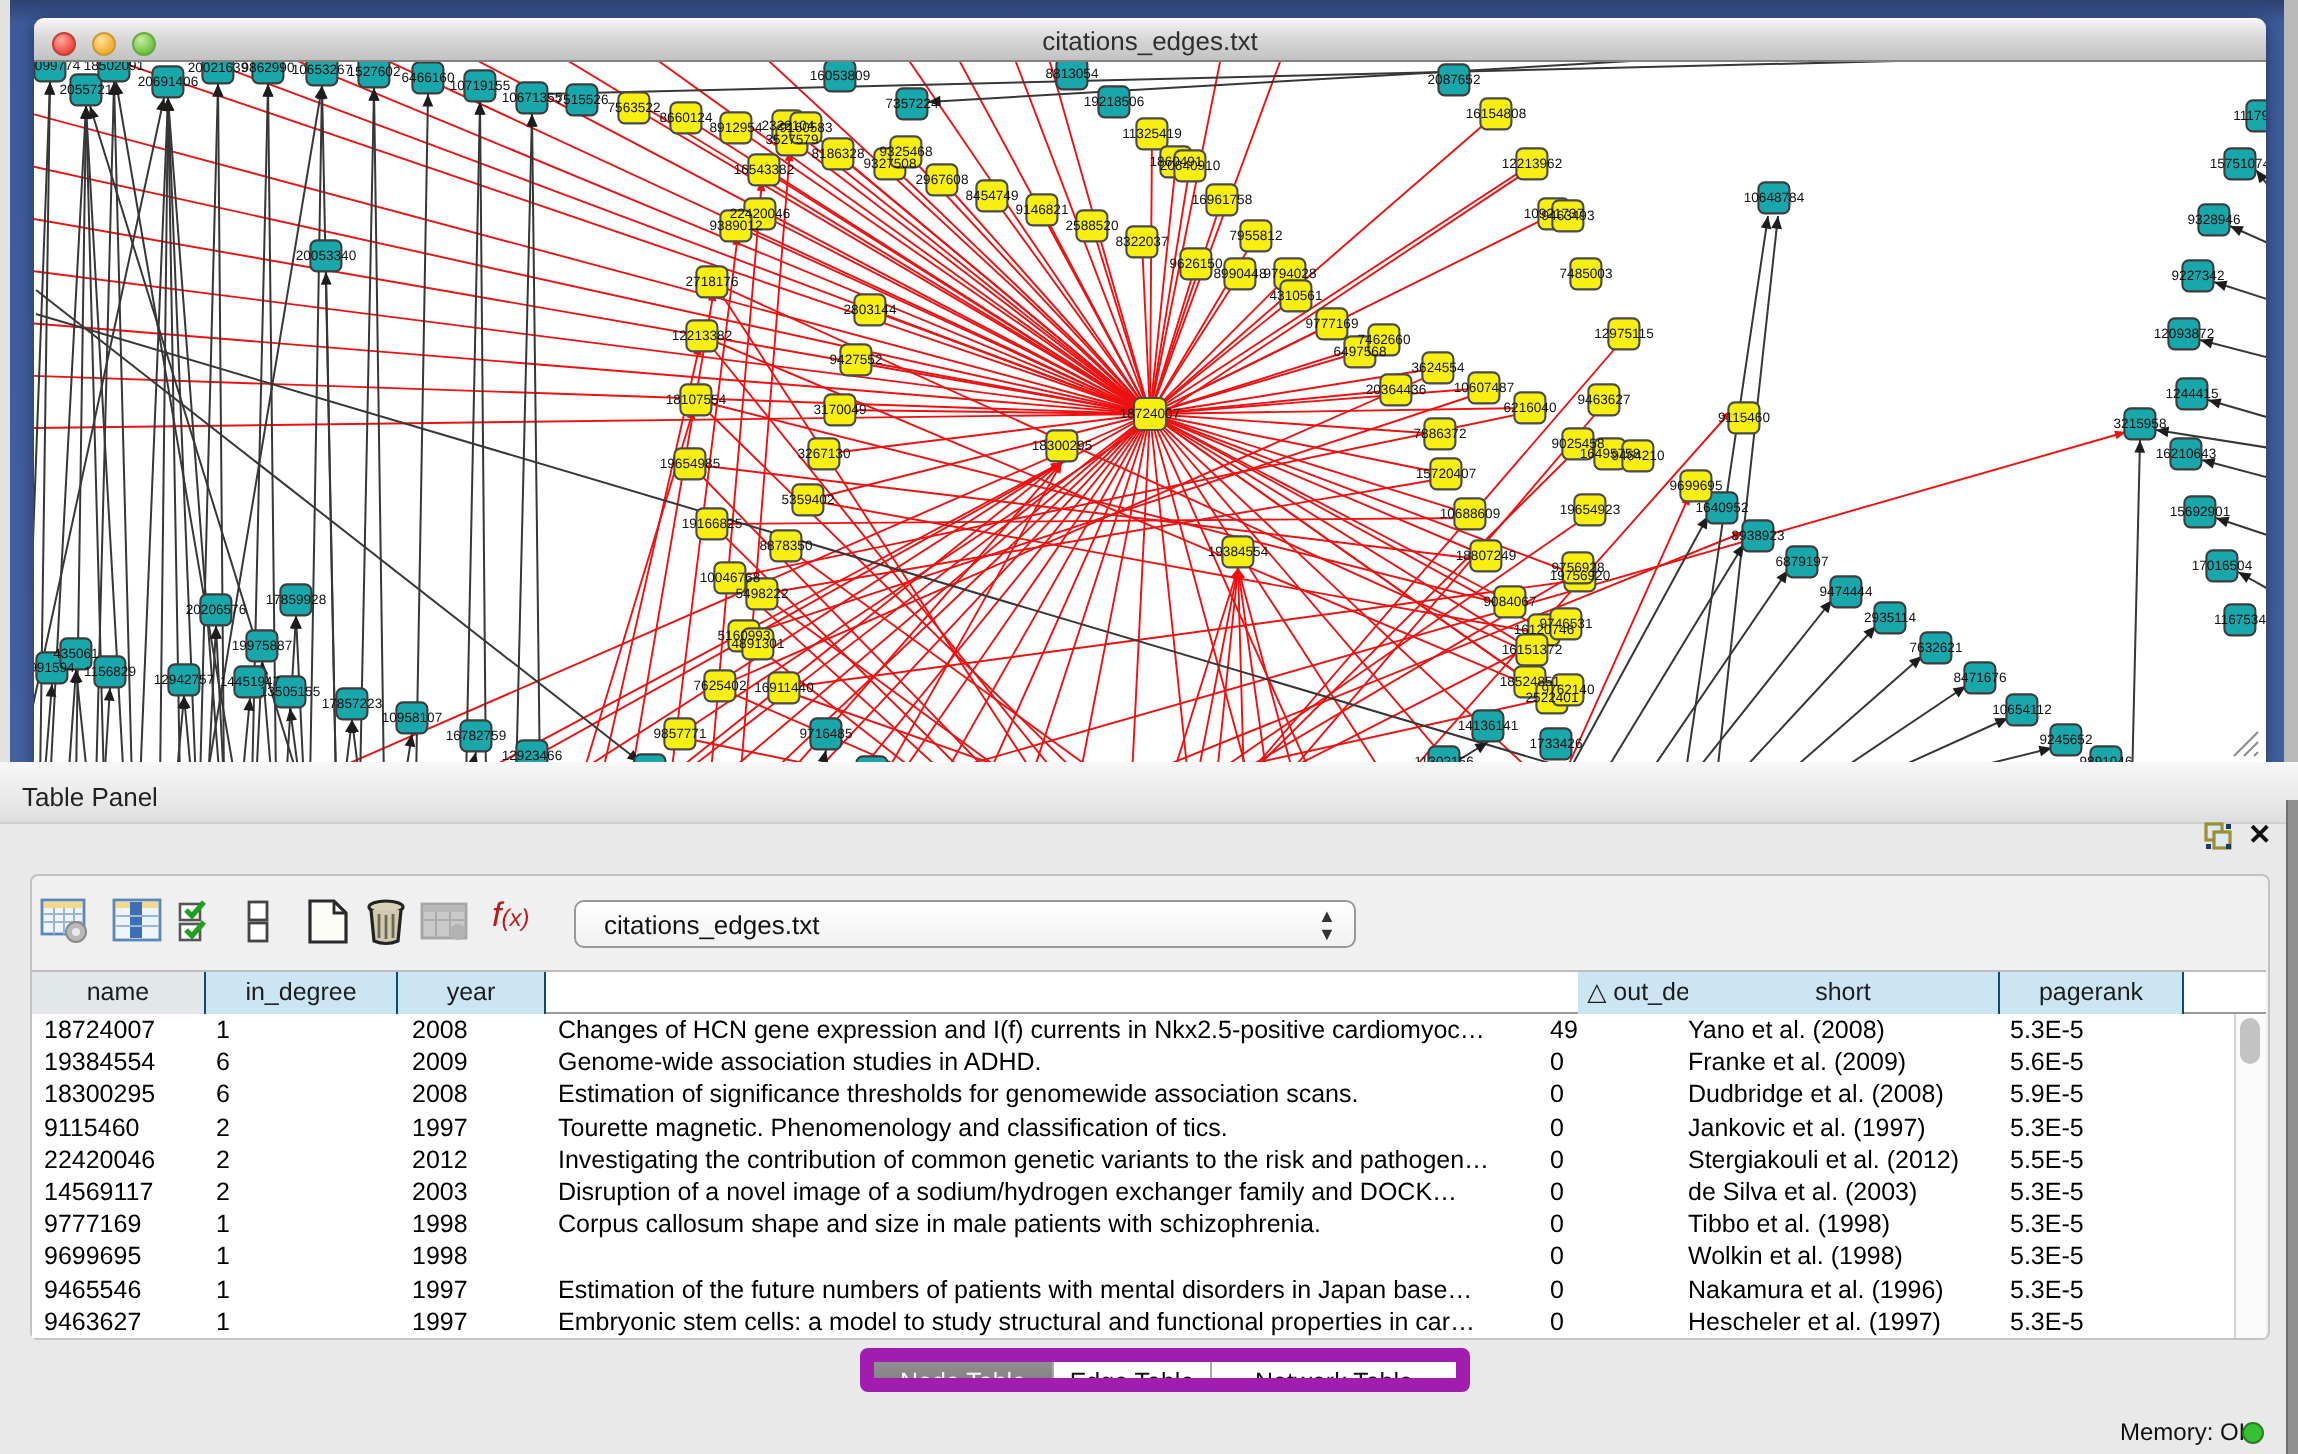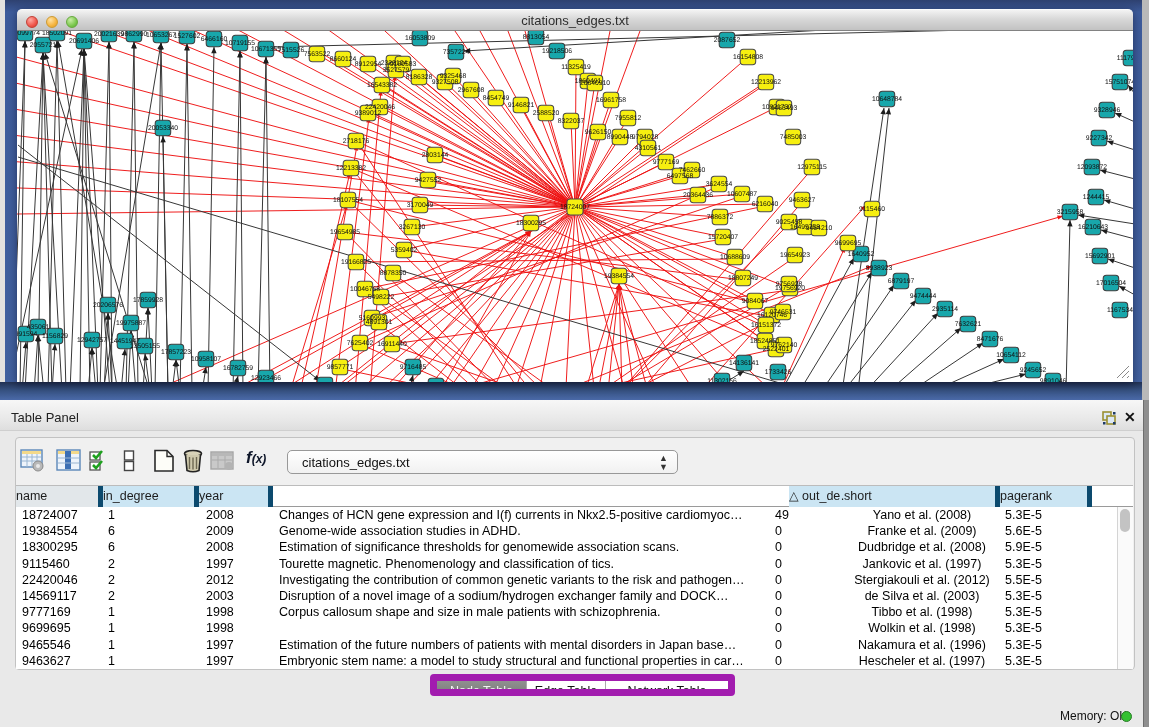--- a/index.html
+++ b/index.html
@@ -8,36 +8,36 @@
 #rightstrip2 {position:absolute;right:0;top:400px;width:6px;height:327px;background:#8f8f8f;border-left:1px solid #6e6e6e}
 #botblue {position:absolute;left:0;top:382px;width:1149px;height:18px;background:linear-gradient(#223153,#35507f 45%,#4a69a8)}
 #win {position:absolute;left:17px;top:9px;width:1116px;height:373px;border-radius:5px 5px 0 0;box-shadow:0 2px 8px rgba(0,0,20,.45)}
 #titlebar {position:absolute;left:0;top:0;width:100%;height:22px;border-radius:5px 5px 0 0;background:linear-gradient(#f3f3f3,#d8d8d8 45%,#c2c2c2);border-bottom:1px solid #828282;border-top:1px solid #fcfcfc}
 #title {position:absolute;left:0;top:3px;width:100%;text-align:center;font-size:13px;color:#2e2e2e}
 .tl {position:absolute;top:5.5px;width:12px;height:12px;border-radius:50%}
 #tlr {left:9px;background:radial-gradient(circle at 35% 30%,#ffa9a2,#f0574c 60%,#d8352a);border:1px solid #c33f35}
 #tly {left:28.7px;background:radial-gradient(circle at 35% 30%,#ffe1a0,#f5b43e 60%,#dd9b22);border:1px solid #cd9a32}
 #tlg {left:48.7px;background:radial-gradient(circle at 35% 30%,#c8eda4,#7cc84f 60%,#5aab31);border:1px solid #67a93e}
 #canvas {position:absolute;left:17px;top:31px;width:1116px;height:351px;background:#fff;overflow:hidden}
-#panelbar {position:absolute;left:0;top:400px;width:1149px;height:31px;background:linear-gradient(#f7f7f7,#e7e7e7 70%,#dedede);border-bottom:1px solid #cfcfcf}
+#panelbar {position:absolute;left:0;top:381px;width:1149px;height:31px;background:linear-gradient(#f7f7f7,#e7e7e7 70%,#dedede);border-bottom:1px solid #cfcfcf}
 #panelbar span {position:absolute;left:11px;top:10px;font-size:13px;color:#222}
 #floaticon {position:absolute;left:1102px;top:411px;width:14px;height:14px}
 #closex {position:absolute;left:1124px;top:409px;font-size:14px;font-weight:bold;color:#111}
 #innerbox {position:absolute;left:15px;top:437px;width:1120px;height:233px;background:#f0f0f0;border:1px solid #c2c2c2;border-radius:4px}
 .ticon {position:absolute;top:449px}
 #dropdown {position:absolute;left:287px;top:450px;width:391px;height:24px;background:linear-gradient(#fff,#f1f1f1);border:1px solid #989898;border-radius:5px}
 #dropdown span {position:absolute;left:14px;top:4px;font-size:13px;color:#111}
 #ddarrows {position:absolute;left:371px;top:3px;font-size:9px;color:#333;line-height:9px}
 #thead {position:absolute;left:16px;top:485px;width:1117px;height:22px;background:#fff;border-bottom:1px solid #9a9a9a;border-top:1px solid #bcbcbc}
-.th {position:absolute;top:0;height:22px;background:#cbe5f3;border-right:5px solid #0c4a6e;font-size:12.5px;color:#1c1c1c;text-align:left;line-height:21px}
+.th {position:absolute;top:0;height:22px;background:#cbe5f3;border-right:1px solid #0c4a6e;font-size:12.5px;color:#1c1c1c;text-align:center;line-height:21px}
 #tbody {position:absolute;left:16px;top:507px;width:1101px;height:162px;overflow:hidden;background:#fff}
 .tr {position:absolute;left:0;width:1101px;height:16.2px;font-size:12.5px;color:#000;white-space:nowrap}
 .tr span {position:absolute;top:0;line-height:16.2px;overflow:hidden}
 .c1 {left:6px;width:85px} .c2 {left:92px;width:90px} .c3 {left:190px;width:75px}
-.c4 {left:263px;width:492px} .c5 {left:759px;width:70px} .c6 {left:828px;width:156px;text-align:center}
+.c4 {left:263px;width:492px} .c5 {left:759px;width:70px} .c6 {left:828px;width:156px;}
 .c7 {left:989px;width:100px}
 #vscroll {position:absolute;left:1117px;top:507px;width:16px;height:162px;background:#fafafa;border-left:1px solid #d4d4d4}
 #vthumb {position:absolute;left:1120px;top:509px;width:10px;height:23px;background:#c3c3c3;border-radius:5px}
 #seg {position:absolute;left:430px;top:674px;height:22px;display:flex;border:7px solid #a21caf;border-radius:4px;overflow:hidden;background:#fff}
 .segb {height:22px;line-height:21px;font-size:12.5px;color:#111;text-align:center;border-right:1px solid #a9a9a9}
 .segsel {background:linear-gradient(#909090,#6f6f6f);color:#f4f4f4}
 #mem {position:absolute;left:1060px;top:709px;font-size:12px;color:#111}
 #memdot {position:absolute;left:1121px;top:711px;width:11px;height:11px;border-radius:50%;background:#35c132;border:1px solid #2a7c28}
 #caret {position:absolute;left:567px;top:399px}
 </style></head><body>
@@ -794,21 +794,21 @@
  <ellipse cx="11" cy="4.5" rx="8.5" ry="3" fill="#d8d2b8" stroke="#232323" stroke-width="1.6"></ellipse>
  <path d="M3.5 6 L5 21.5 Q11 24 17 21.5 L18.5 6" fill="#cfc9ad" stroke="#232323" stroke-width="1.6"></path>
  <path d="M7.5 8 V20 M11 8.5 V20.5 M14.5 8 V20" stroke="#6e6852" stroke-width="1.4"></path>
     </svg></div>
 <div class="ticon" style="left:210px"><svg width="26" height="24">
  <rect x="1" y="3" width="22" height="17" fill="#c9c9c9" stroke="#a5a5a5" stroke-width="1.4"></rect>
  <rect x="2" y="4" width="20" height="3" fill="#b8b8b8"></rect>
  <path d="M2 11 H22 M8 7 V19 M15 7 V19" stroke="#ababab" stroke-width="1"></path>
  <circle cx="19" cy="17" r="4" fill="#b3b3b3"></circle>
     </svg></div>
-<div class="ticon" style="left:246px;top:448px;font-size:17px;font-style:italic;font-weight:bold;color:#0f172a">f<span style="font-size:12px">(x)</span></div>
+<div class="ticon" style="left:246px;top:448px;font-size:17px;font-style:italic;font-weight:normal;color:#b91c1c">f<span style="font-size:12px">(x)</span></div>
 <div id="dropdown">
     <span>citations_edges.txt</span>
     <div id="ddarrows">▲<br>▼</div>
   </div>
 <div id="thead">
  <div class="th" style="left:0;width:87px;background:#e2e7ea">name</div>
  <div class="th" style="left:87px;width:96px">in_degree</div>
  <div class="th" style="left:183px;width:74px">year</div>
  <div class="th" style="left:773px;width:74px">△ out_de…</div>
  <div class="th" style="left:828px;width:156px">short</div>
@@ -892,21 +892,21 @@
       <span class="c3">1997</span>
       <span class="c4">Estimation of the future numbers of patients with mental disorders in Japan base…</span>
       <span class="c5">0</span>
       <span class="c6">Nakamura et al. (1996)</span>
       <span class="c7">5.3E-5</span>
     </div>
     <div class="tr" style="top:145.8px">
       <span class="c1">9463627</span>
       <span class="c2">1</span>
       <span class="c3">1997</span>
-      <span class="c4">Embryonic stem name: a model to study structural and functional properties in car…</span>
+      <span class="c4">Embryonic stem cells: a model to study structural and functional properties in car…</span>
       <span class="c5">0</span>
       <span class="c6">Hescheler et al. (1997)</span>
       <span class="c7">5.3E-5</span>
     </div>
   </div>
 <div id="vscroll"></div>
 <div id="vthumb"></div>
 <div id="seg">
     <div class="segb segsel" style="width:90px">Node Table</div>
     <div class="segb" style="width:79px">Edge Table</div>

